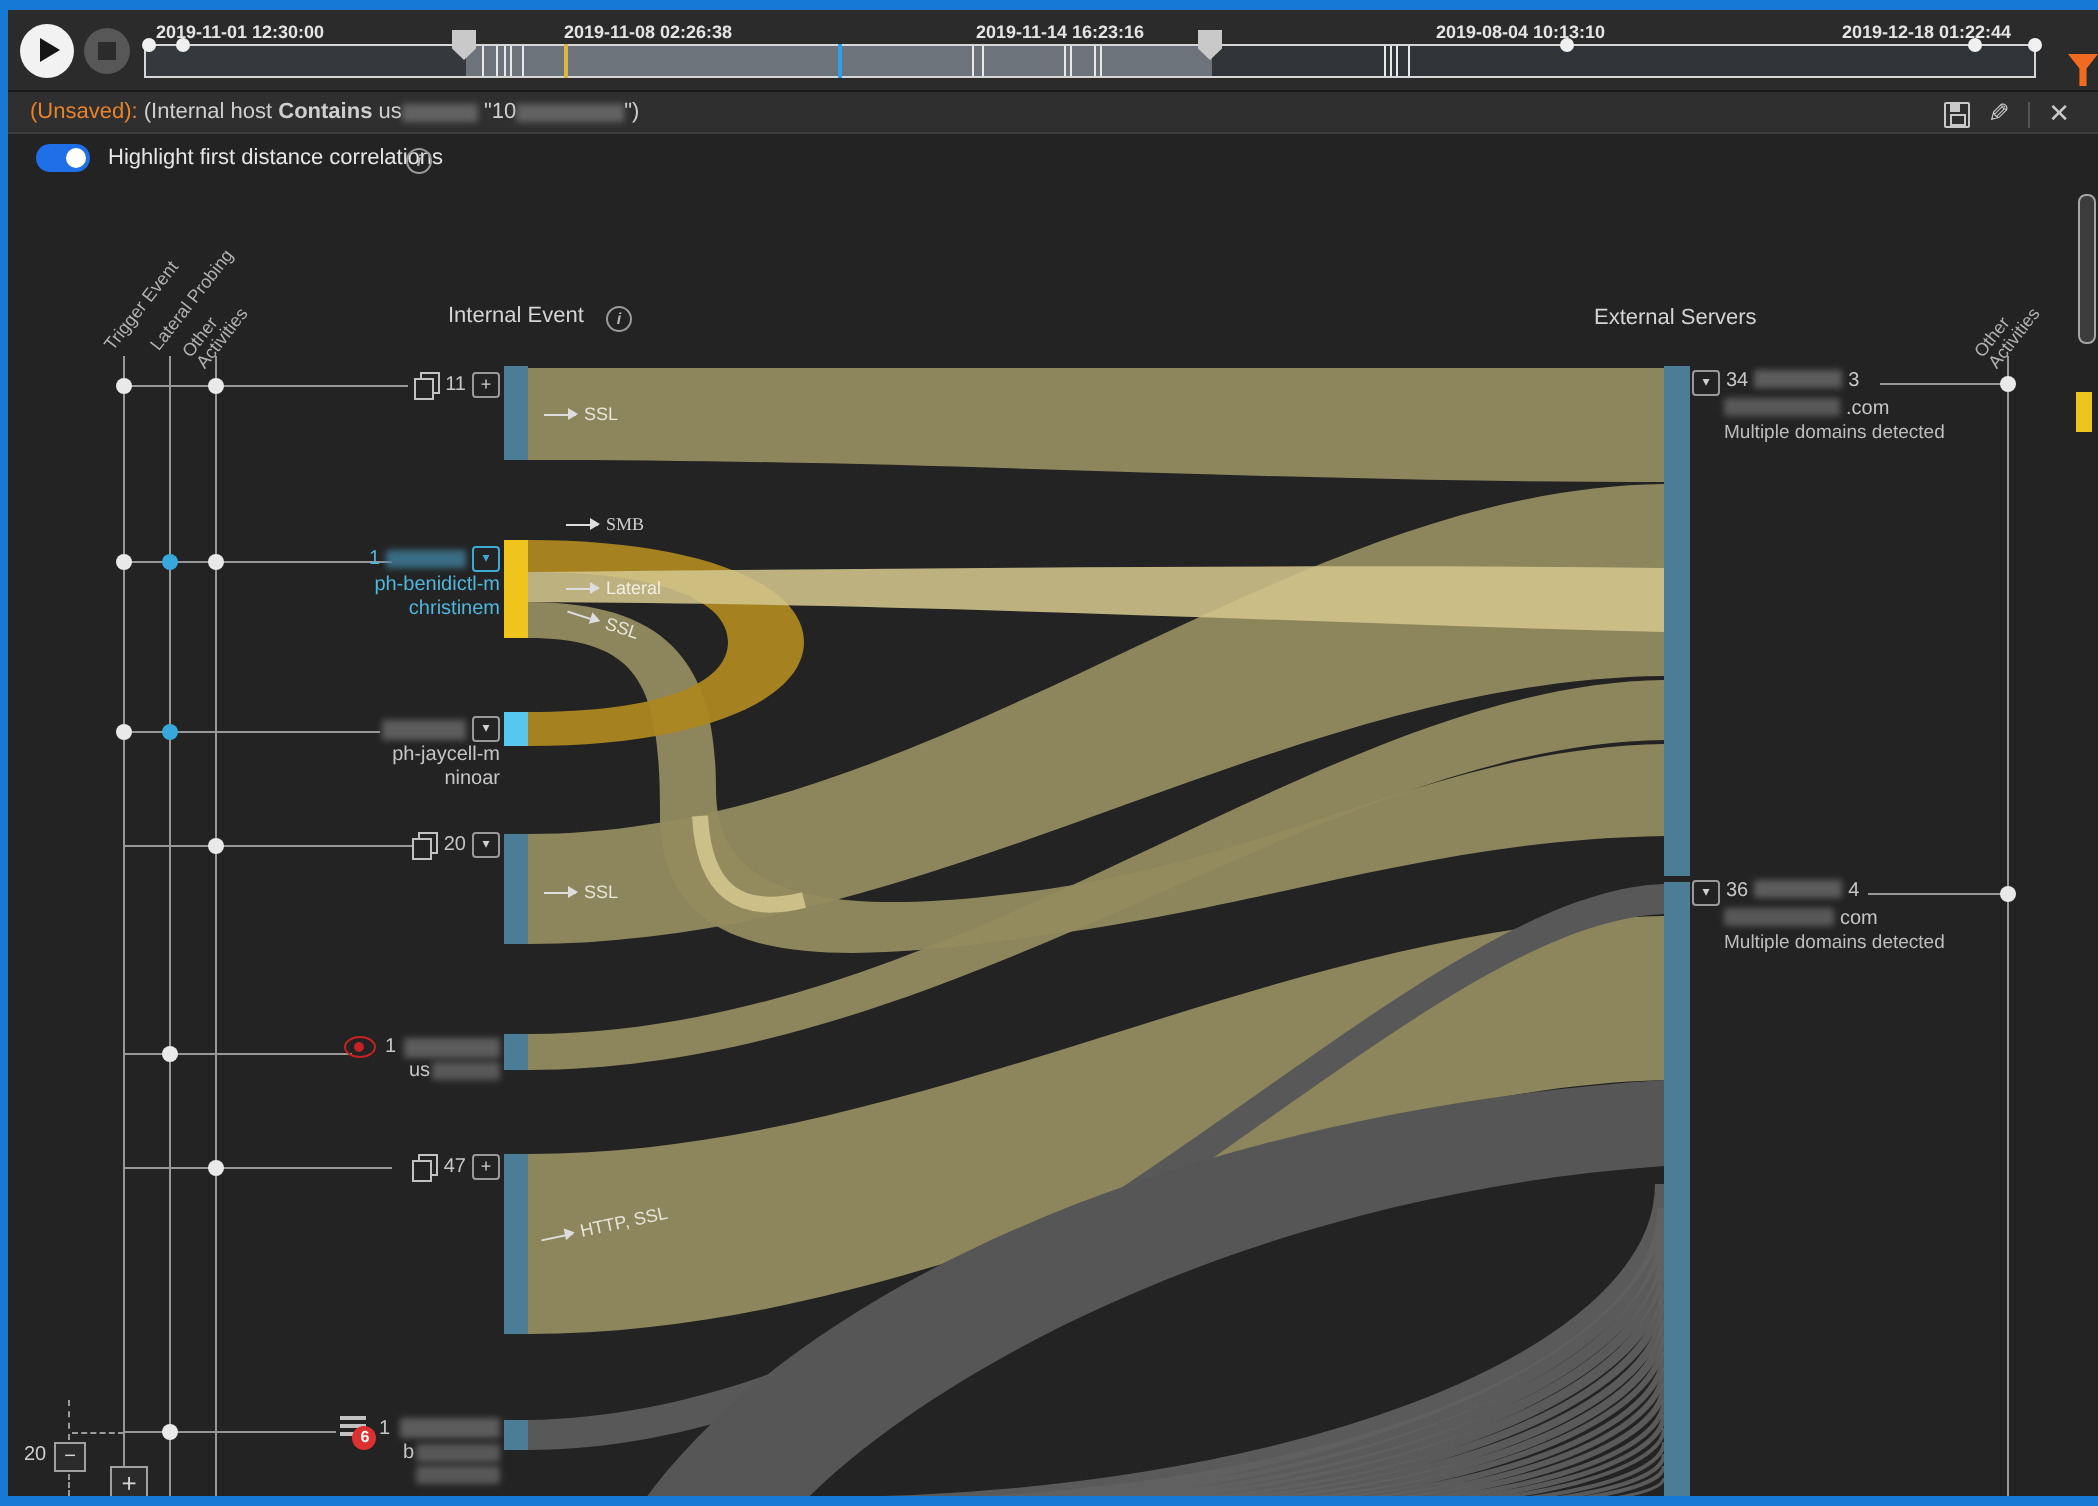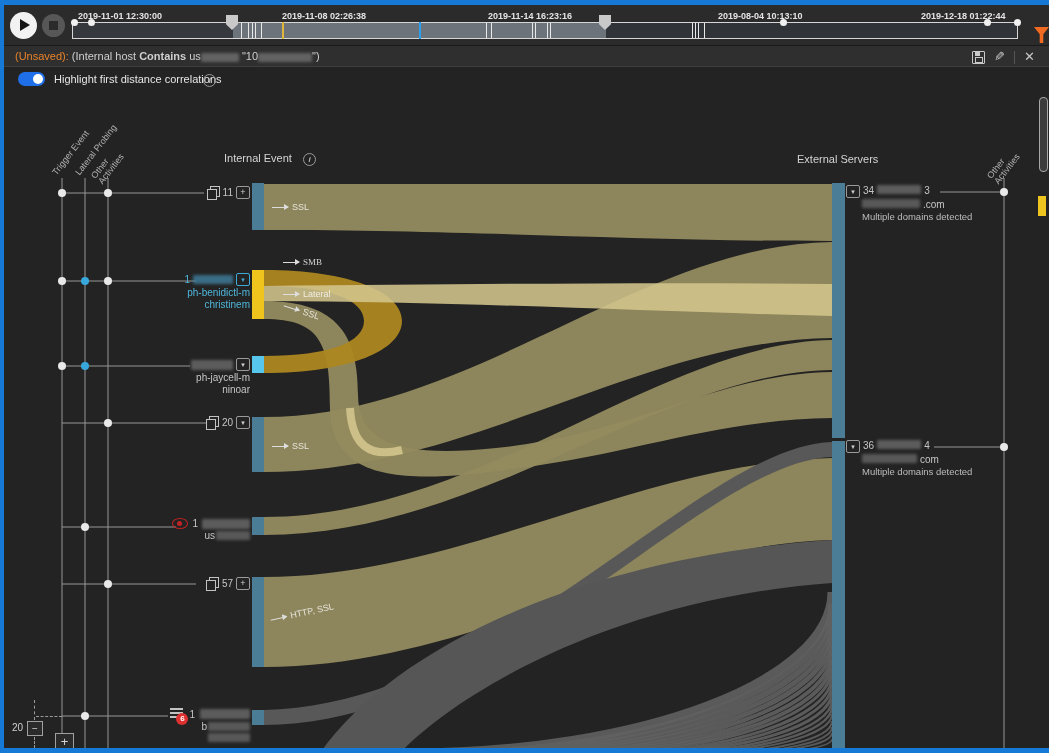--- a/index.html
+++ b/index.html
@@ -329,21 +329,21 @@
       <span>us</span>
         <span class="redact dk" style="width:34px;"></span>
     </span>
   </div>
 
   <div class="host-label" style="top:577px;">
     <span class="pages-ic">
         <i></i>
         <i></i>
       </span>
-    <span>57</span>
+    <span>47</span>
     <span class="sq-btn">+</span>
   </div>
 
   <div class="host-label" style="top:708px;flex-direction:column;align-items:flex-end;gap:1px;">
     <span class="row" style="display:flex;align-items:center;gap:5px;">
       <span class="server-ic">
           <i></i>
           <i></i>
           <i></i>
         <span class="badge" style="left:6px;top:5px;">6</span>

